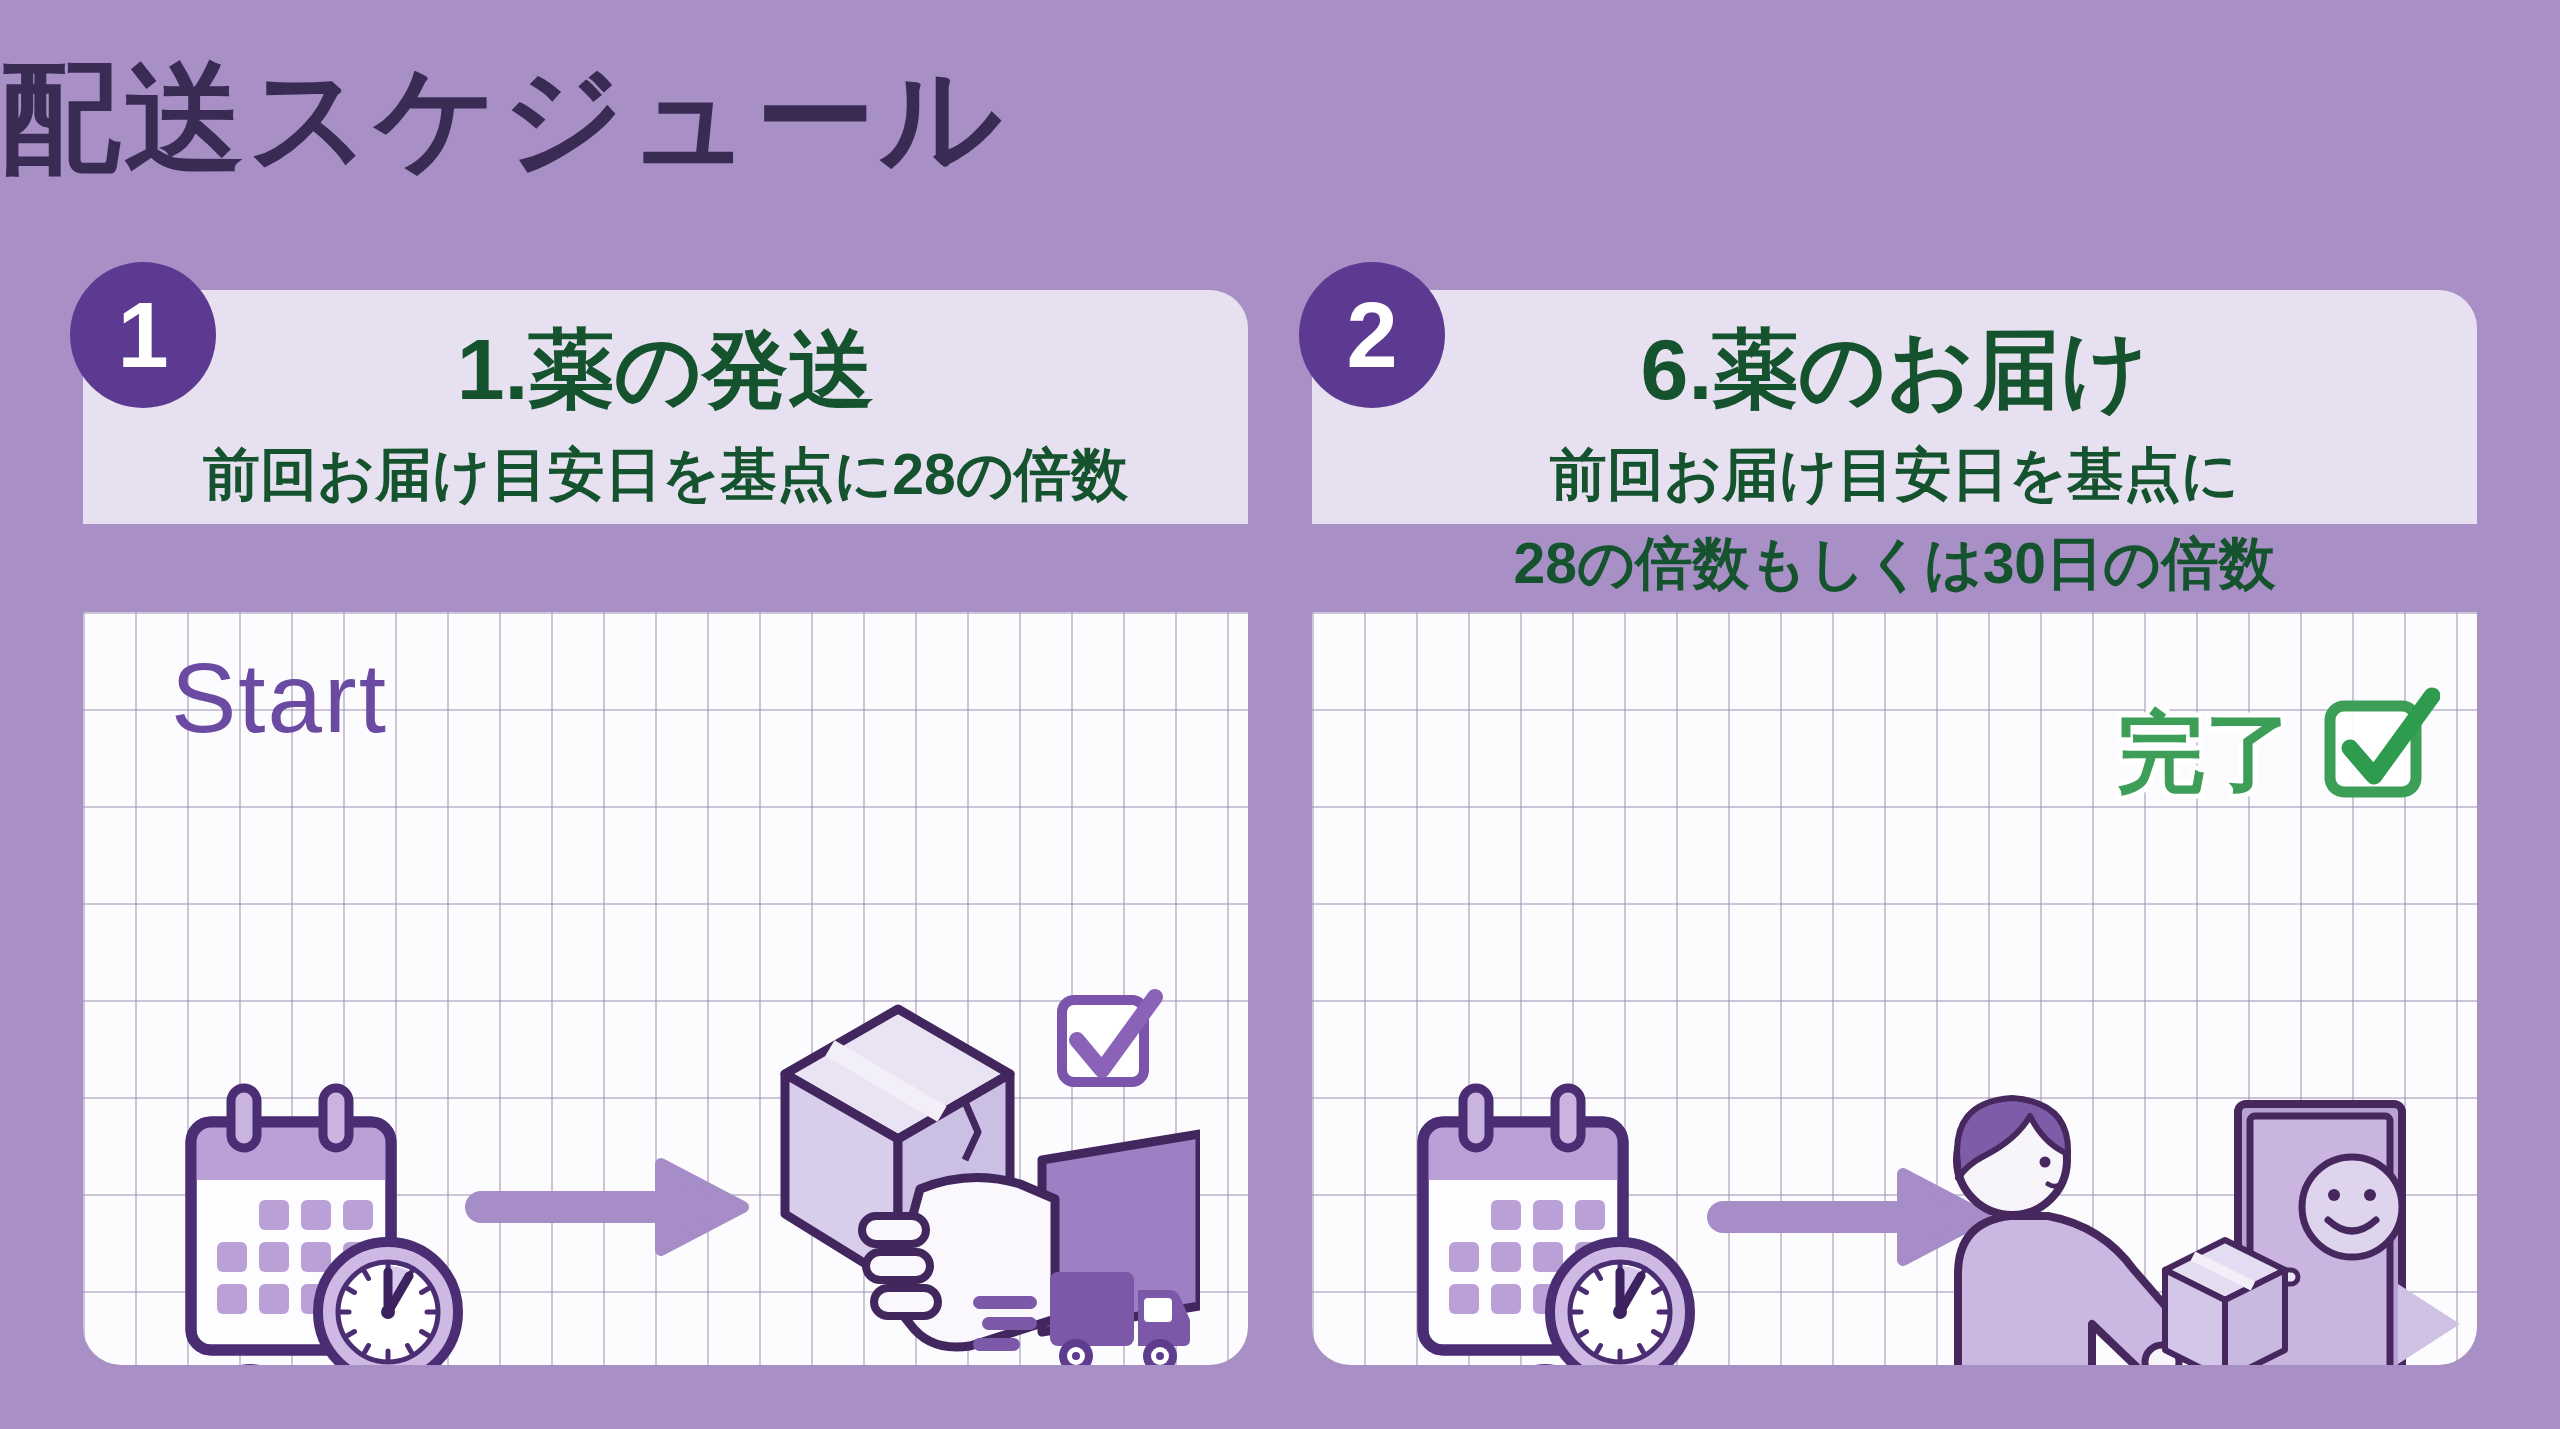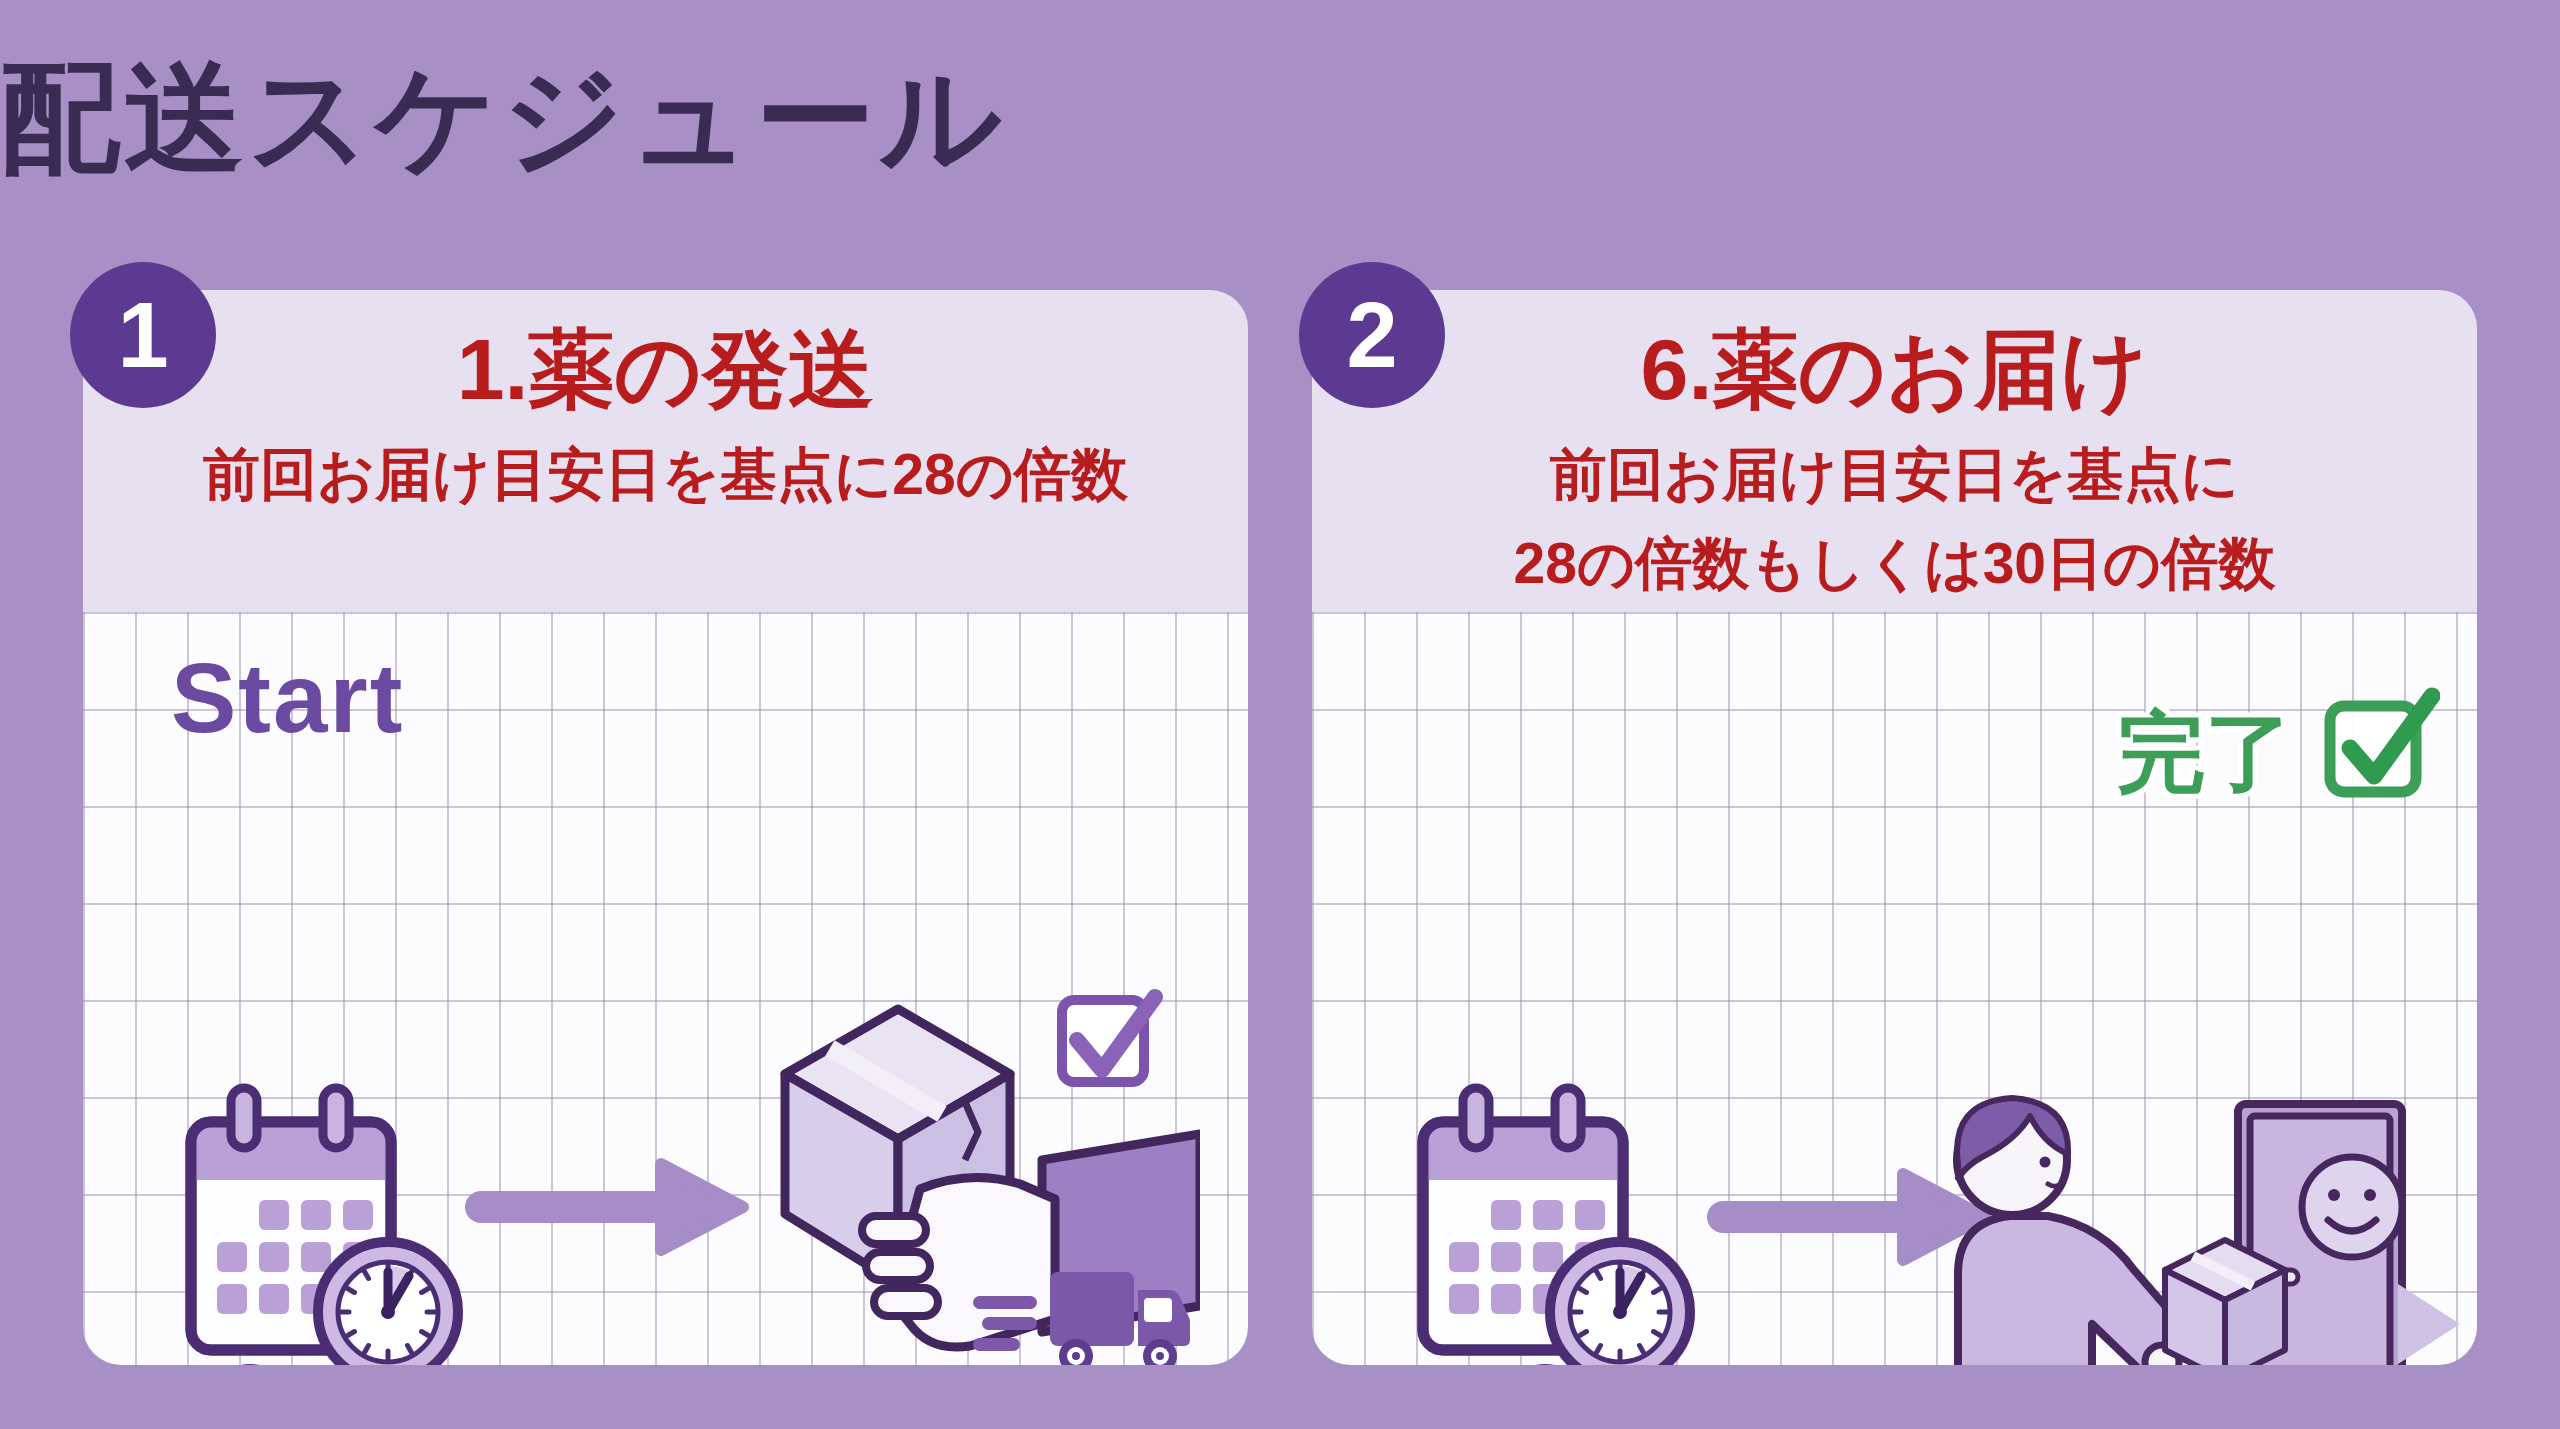--- a/index.html
+++ b/index.html
@@ -11,22 +11,22 @@
   }
   .page-title{
     position:absolute;left:0;top:38px;width:2560px;
     font-size:120px;font-weight:900;color:#3a2b55;letter-spacing:4px;
   }
   
   .card{position:absolute;top:290px;width:1165px;height:1075px;border-radius:38px;}
   .card.left{left:83px;}
   .card.right{left:1312px;}
   .card-header{
-    position:absolute;left:0;top:0;width:100%;height:322px;
-    background:#e7e0f1;border-radius:38px 38px 0 0;text-align:center;color:#b91c1c;
+    position:absolute;left:0;top:0;width:100%;height:234px;
+    background:#e7e0f1;border-radius:38px 38px 0 0;text-align:center;color:#14532d;
   }
   .card-title{margin-top:30px;font-size:86px;font-weight:900;line-height:1.15;}
   .card-sub{font-size:57px;font-weight:800;line-height:1.18;margin-top:22px;}
   .card-body{
     position:absolute;left:0;top:322px;width:100%;height:753px;
     border-radius:0 0 38px 38px;
     background-color:#fcfbfe;
     background-image:
       linear-gradient(to right, rgba(151,139,174,.48) 2px, transparent 2px),
       linear-gradient(to bottom, rgba(151,139,174,.48) 2px, transparent 2px);
@@ -36,21 +36,21 @@
   
   .badge{
     position:absolute;top:262px;width:146px;height:146px;border-radius:50%;
     background:#5c3a92;color:#ffffff;font-size:92px;font-weight:800;
     display:flex;align-items:center;justify-content:center;z-index:5;
   }
   .badge.b1{left:70px;}
   .badge.b2{left:1299px;}
   
   .start-label{
-    position:absolute;left:88px;top:30px;font-size:98px;font-weight:700;color:#6b4aa2;
+    position:absolute;left:88px;top:30px;font-size:98px;font-weight:400;color:#6b4aa2;
     letter-spacing:2px;
   }
   .complete-label{
     position:absolute;left:805px;top:82px;font-size:88px;font-weight:900;color:#3d9e58;
     text-shadow:-4px -4px 0 #fff,4px -4px 0 #fff,-4px 4px 0 #fff,4px 4px 0 #fff,0 -5px 0 #fff,0 5px 0 #fff,-5px 0 0 #fff,5px 0 0 #fff;
   }
   .svg-abs{position:absolute;}
   .tl-dot{position:absolute;border-radius:50%;}
   .dot-start{width:104px;height:112px;top:752px;background:#59398e;}
   .card.left  .dot-start{left:115px;}

